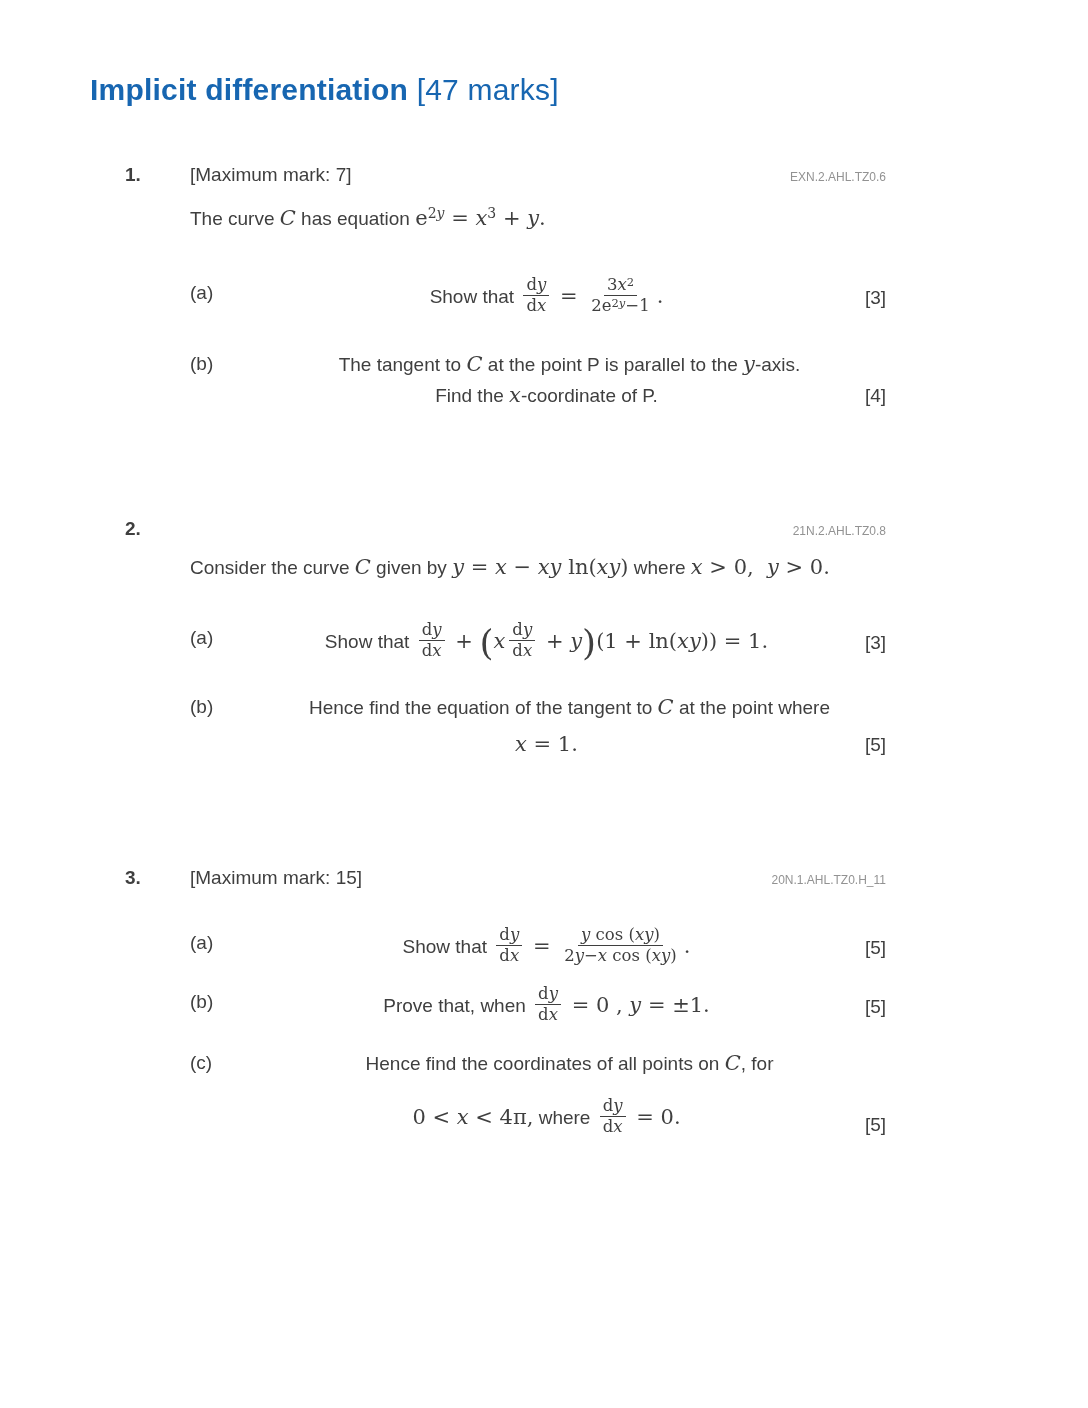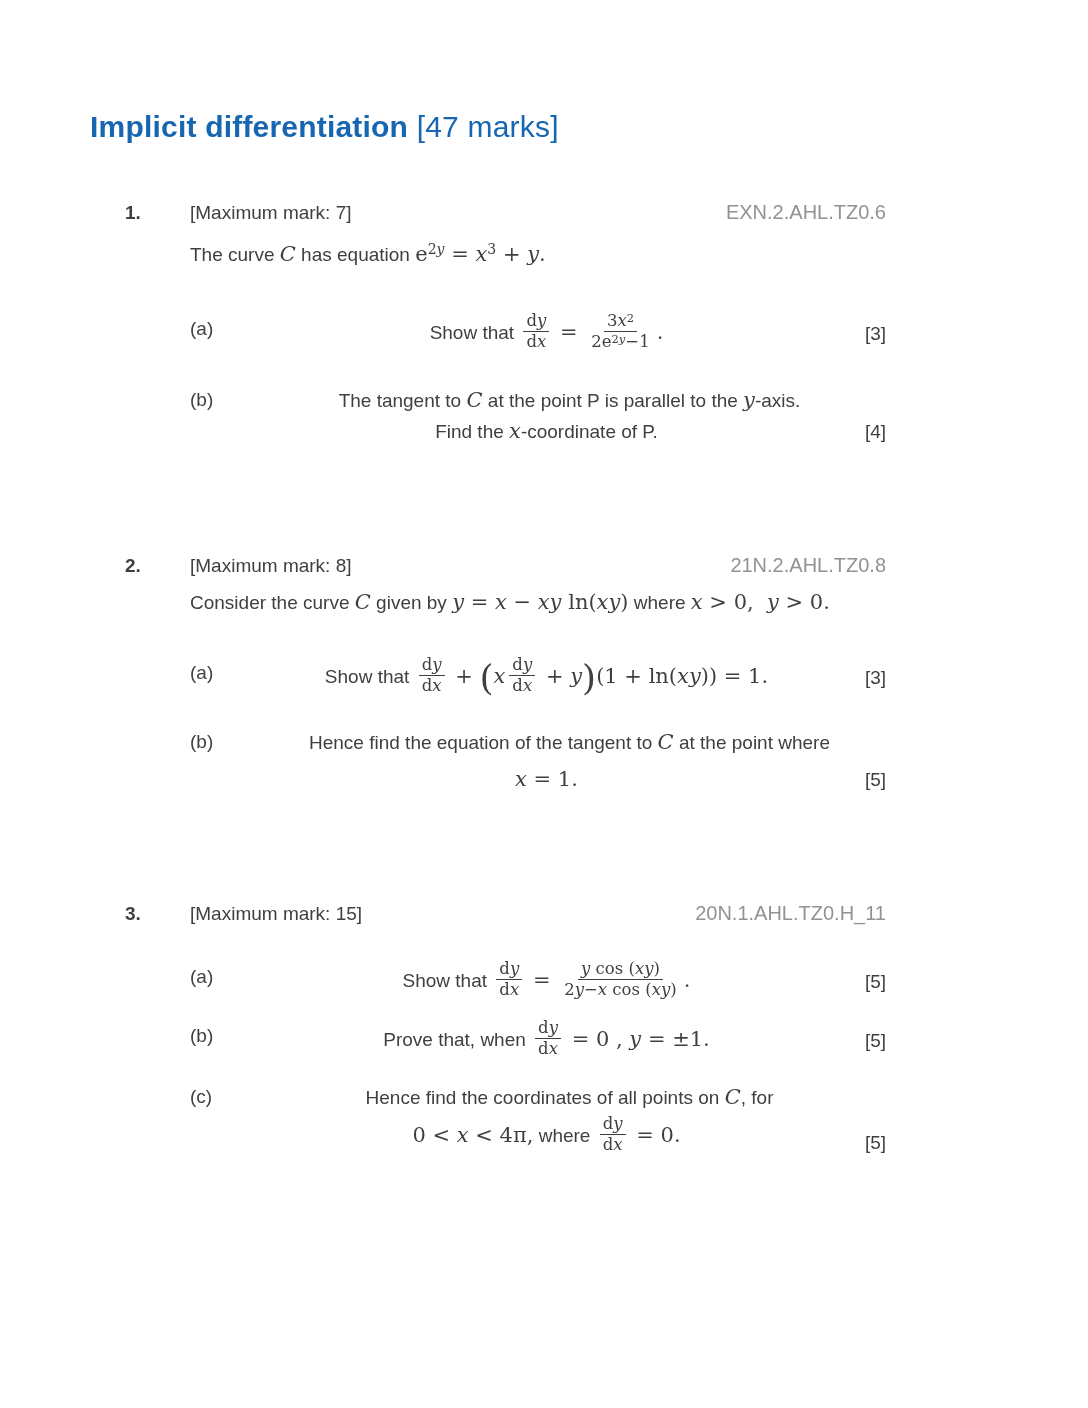--- a/index.html
+++ b/index.html
@@ -1,37 +1,37 @@
 <!DOCTYPE html>
 <html><head>
 <meta charset="utf-8">
 <style>
   * { box-sizing: border-box; }
   html, body { margin: 0; padding: 0; background: #ffffff; }
   .page {
     width: 1009px;
     min-height: 1408px;
     background: #ffffff;
-    padding: 110px 123px 60px 90px;
+    padding: 73px 123px 60px 90px;
     font-family: "Liberation Sans", sans-serif;
     color: #3f3f3f;
   }
   h1.doc-title {
     margin: 0 0 54px 0;
     font-size: 30px;
     font-weight: bold;
     color: #1766b1;
     letter-spacing: 0.2px;
   }
   h1.doc-title .title-marks { font-weight: 400; }
   .question { margin: 0 0 104px 35px; }
   .q-header { display: flex; align-items: baseline; font-size: 19px; line-height: 28px; }
   .q-num { width: 65px; font-weight: bold; flex: 0 0 65px; }
   .q-mm { flex: 1; }
-  .q-ref { margin-left: auto; color: #929292; font-size: 20px; }
+  .q-ref { margin-left: auto; color: #929292; font-size: 12px; }
   .q-body { margin-left: 65px; }
   .line { font-size: 19px; line-height: 30px; }
   .line.intro { margin-top: 7px; }
   
   .t  { font-family: "Liberation Sans", sans-serif; }
   .mi { font-family: "DejaVu Serif", serif; font-style: italic; font-size: 21px; }
   .mr { font-family: "DejaVu Serif", serif; font-size: 21px; }
   .sup { font-size: 14px; vertical-align: 7px; }
   .frac {
     display: inline-flex; flex-direction: column; align-items: center;
@@ -56,21 +56,21 @@
   
   .mt-a1 { margin-top: 44px; }
   .mt-b1 { margin-top: 30px; }
   .mt-c1 { }
   .mt-a2 { margin-top: 40px; }
   .mt-b2 { margin-top: 28px; }
   .mt-c2 { margin-top: 6px; }
   .mt-a3 { margin-top: 34px; }
   .mt-b3 { margin-top: 18px; }
   .mt-cc3 { margin-top: 20px; }
-  .mt-d3 { margin-top: 4px; }
+  .mt-d3 { margin-top: 20px; }
 </style>
 </head>
 <body>
 
 <div class="page">
 
   <h1 class="doc-title"><span class="title-main">Implicit differentiation </span><span class="title-marks">[47 marks]</span></h1>
 
   <section class="question">
     <div class="q-header">
@@ -108,21 +108,20 @@
           <div class="line"><span class="t">Find the </span><span class="mi">x</span><span class="t">-coordinate of P.</span></div>
         </div>
         <span class="p-marks end">[4]</span>
       </div>
     </div>
   </section>
 
   <section class="question">
     <div class="q-header">
       <span class="q-num">2.</span>
-      <span class="q-mm">[Maximum mark: 8]</span>
       <span class="q-ref">21N.2.AHL.TZ0.8</span>
     </div>
     <div class="q-body">
       <div class="line intro"><span class="t">Consider the curve </span><span class="mi">C</span><span class="t"> given by </span><span class="mi">y</span><span class="mr"> = </span><span class="mi">x</span><span class="mr"> − </span><span class="mi">xy</span><span class="mr"> ln(</span><span class="mi">xy</span><span class="mr">)</span><span class="t"> where </span><span class="mi">x</span><span class="mr"> &gt; 0,&nbsp; </span><span class="mi">y</span><span class="mr"> &gt; 0.</span></div>
 
       <div class="part mt-a2">
         <span class="p-label">(a)</span>
         <div class="p-content">
           <div class="line"><span class="t">Show that </span><span class="frac">
                 <span class="fr-num"><span class="mr">d</span><span class="mi">y</span></span>

